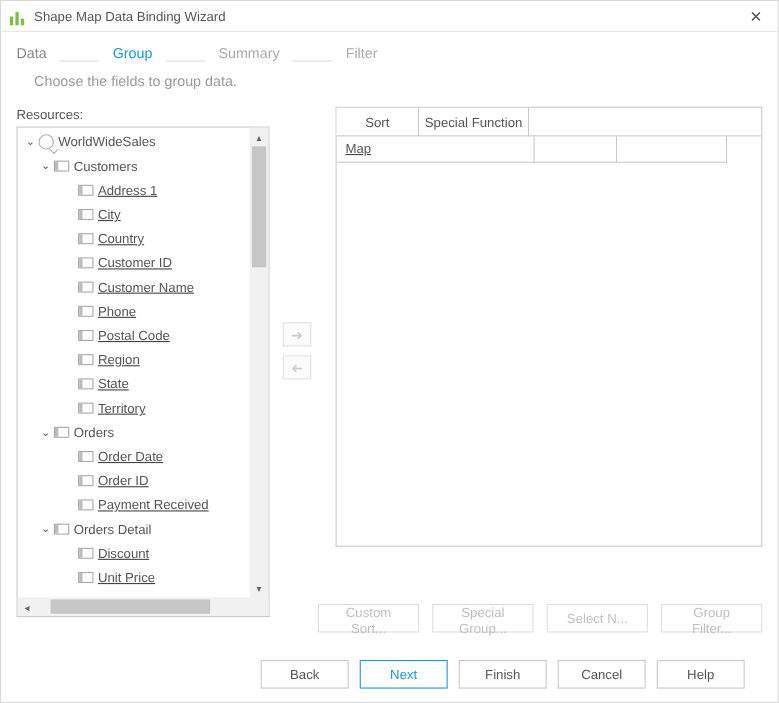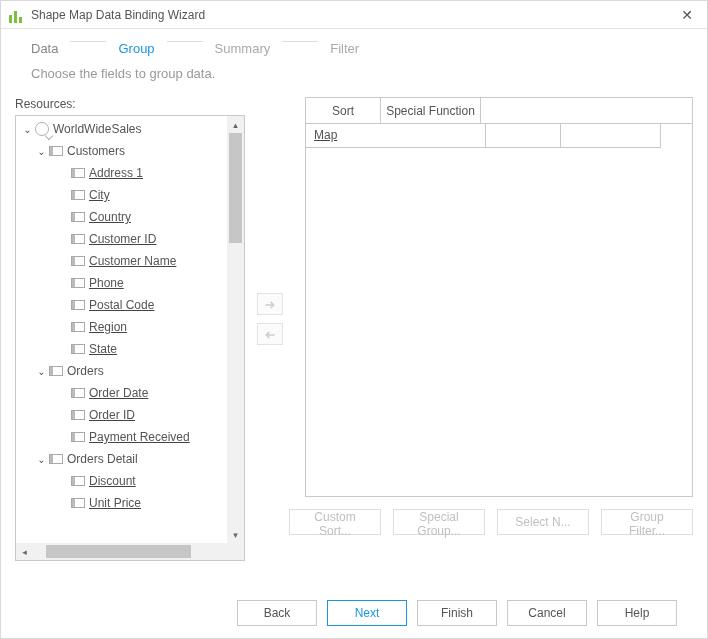--- a/index.html
+++ b/index.html
@@ -27,21 +27,21 @@
     width:16px; height:16px; display:flex; align-items:flex-end; gap:2px; margin-right:6px;
   }
   .app-icon span { width:3px; background:#7ac142; display:block; }
   .app-icon span:nth-child(1){height:8px;}
   .app-icon span:nth-child(2){height:12px;}
   .app-icon span:nth-child(3){height:6px;}
   .titlebar .title { font-size:12px; color:#555; }
   .titlebar .close { margin-left:auto; font-size:14px; color:#555; padding:2px 6px; cursor:default;}
 
   
-  .steps { display:flex; align-items:flex-start; padding: 12px 14px 6px 14px; margin-left: 16px; }
+  .steps { display:flex; align-items:flex-end; padding: 12px 14px 6px 14px; }
   .step { font-size:13px; color:#aaa; }
   .step.active { color:#1a97e0; }
   .sep { flex:0 0 36px; height:1px; background:#ddd; margin:0 12px; }
   .step.first { color:#888; }
 
   .subtitle { padding: 4px 16px 14px 30px; color:#999; font-size:13px; }
 
   .content { position:absolute; top:96px; left:14px; right:14px; bottom:56px; }
   .res-label { color:#555; margin-bottom:4px; font-size:12px; }
   .tree-box {
@@ -129,21 +129,21 @@
   .gc { border-right:1px solid #c9c9c9; border-bottom:1px solid #c9c9c9; padding:4px 8px; color:#555;}
   .gc.c1{width:180px;} .gc.c2{width:75px;} .gc.c3{width:100px;}
 
   
   .actions {
     position:absolute; left:275px; top:412px; right:0;
     display:flex; gap:12px; justify-content:flex-end;
   }
   .actbtn {
     height:26px; min-width:92px; border:1px solid #dedede; color:#bfbfbf;
-    background:#fff; font-size:12px; padding:0 10px; cursor:default;
+    background:#fff; font-size:12px; padding:0 10px; cursor:default;margin-top:40px;
   }
 
   
   .footer {
     position:absolute; left:0; right:16px; bottom:12px; display:flex; gap:10px;
     justify-content:flex-end; padding-right:14px;
   }
   .navbtn {
     width:80px; height:26px; border:1px solid #c9c9c9; background:#fff; color:#555;
     font-size:12px; cursor:default;
@@ -228,20 +228,25 @@
       <div class="tree-row pad2">
           <span class="exp hidden"></span>
           <span class="tbl-icon"></span>
           <span class="tree-label">Region</span>
         </div>
       <div class="tree-row pad2">
           <span class="exp hidden"></span>
           <span class="tbl-icon"></span>
           <span class="tree-label">State</span>
         </div>
+      <div class="tree-row pad2">
+          <span class="exp hidden"></span>
+          <span class="tbl-icon"></span>
+          <span class="tree-label">Territory</span>
+        </div>
 
       <div class="tree-row pad1">
         <span class="exp">⌄</span>
         <span class="tbl-icon"></span>
         <span class="tree-label">Orders</span>
       </div>
       <div class="tree-row pad2">
           <span class="exp hidden"></span>
           <span class="tbl-icon"></span>
           <span class="tree-label">Order Date</span>

